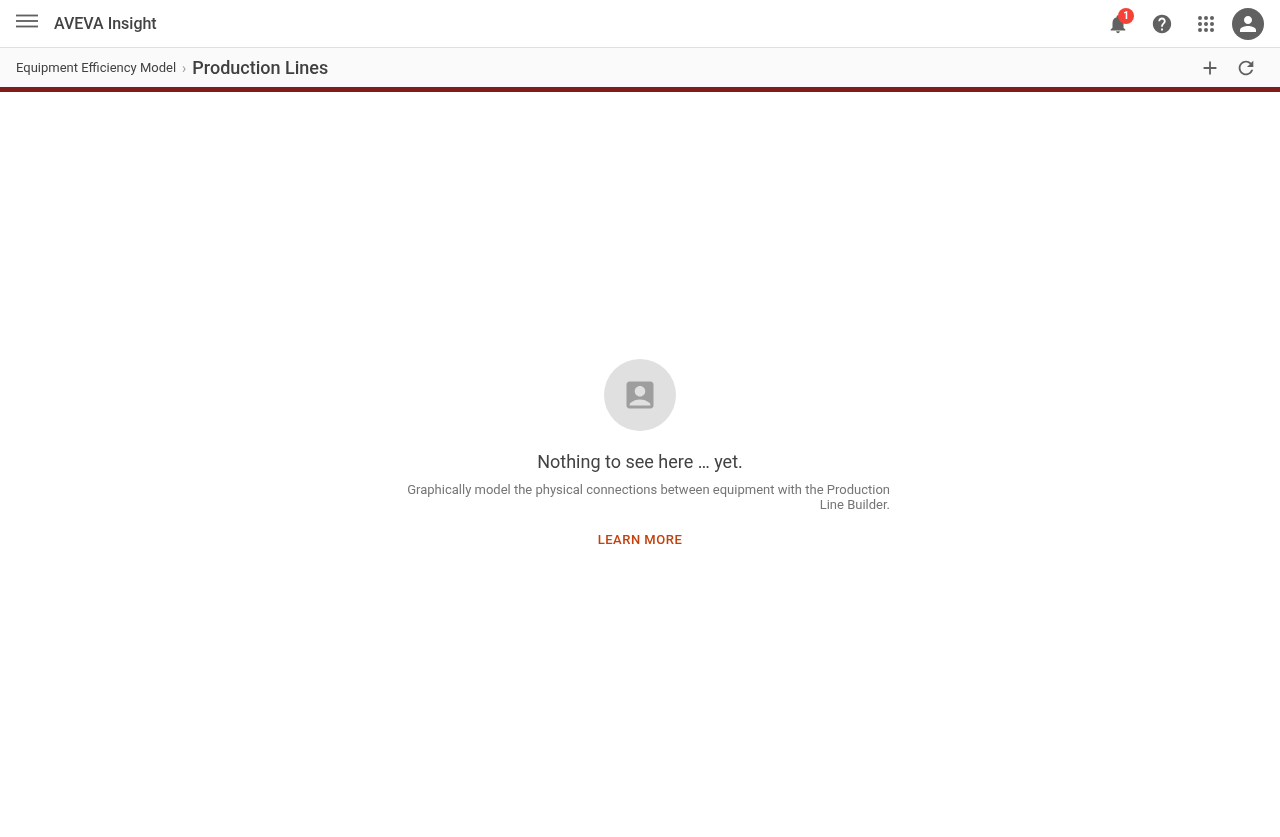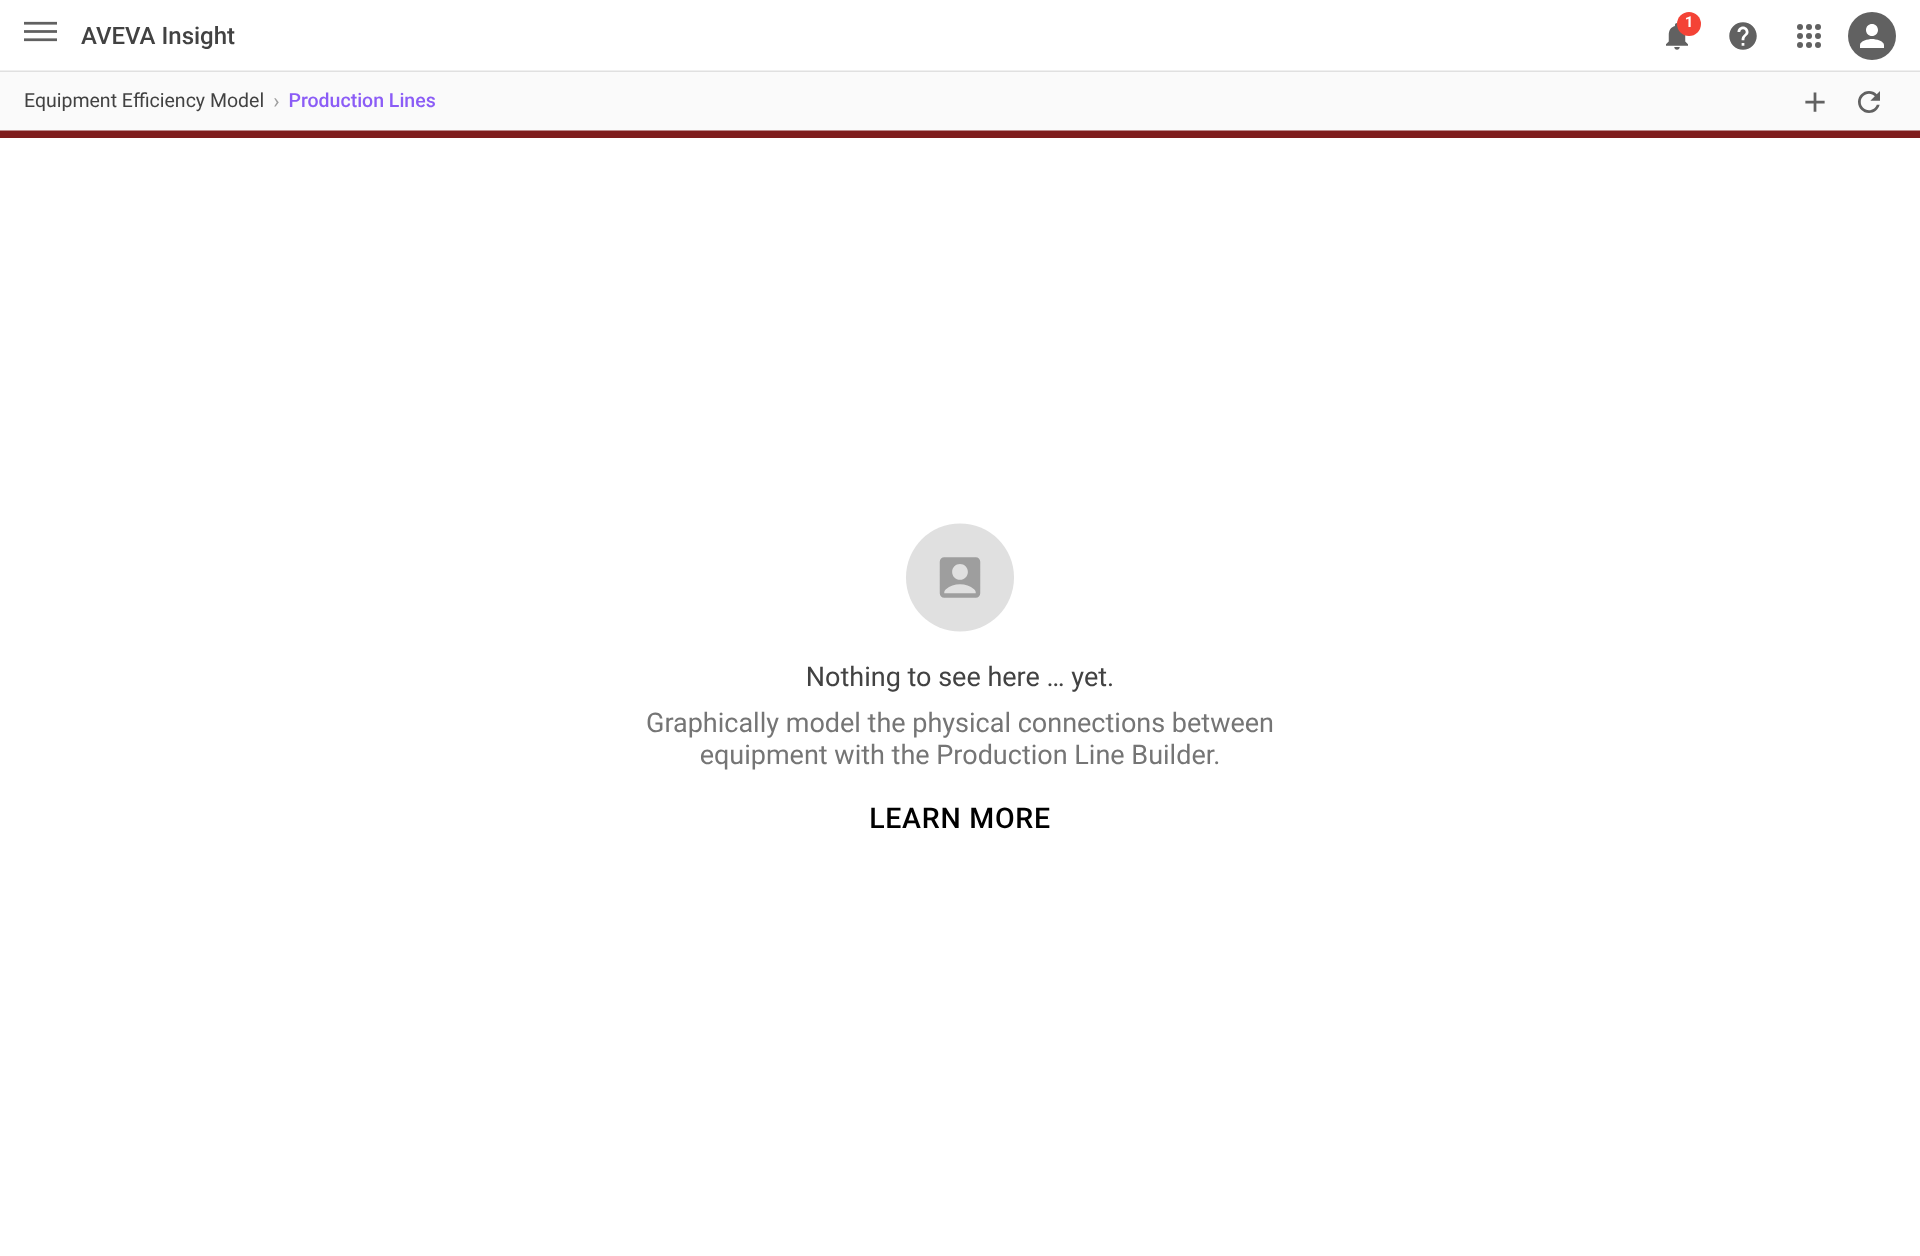--- a/index.html
+++ b/index.html
@@ -108,22 +108,22 @@
       text-decoration: none;
     }
 
     .breadcrumb-separator {
       margin: 0 6px;
       color: #9e9e9e;
       font-size: 14px;
     }
 
     .breadcrumb-current {
-      font-size: 13px;
-      color: #8b5cf6;
+      font-size: 18px;
+      color: #404040;
       font-weight: 500;
     }
 
     .breadcrumb-spacer {
       flex: 1;
     }
 
     .breadcrumb-action-btn {
       width: 36px;
       height: 36px;
@@ -164,30 +164,30 @@
     }
 
     .empty-title {
       font-size: 18px;
       color: #424242;
       margin-bottom: 10px;
       font-weight: 400;
     }
 
     .empty-description {
-      font-size: 18px;
+      font-size: 13px;
       color: #757575;
       margin-bottom: 20px;
-      text-align: center;
+      text-align: right;
       max-width: 500px;
     }
 
     .learn-more-link {
-      font-size: 19px;
-      color: #000000;
+      font-size: 13px;
+      color: #c2410c;
       font-weight: 500;
       text-transform: uppercase;
       letter-spacing: 0.5px;
       cursor: pointer;
       text-decoration: none;
       margin-bottom: 24px;
     }
 
     .create-btn {
       background: #3f51b5;

